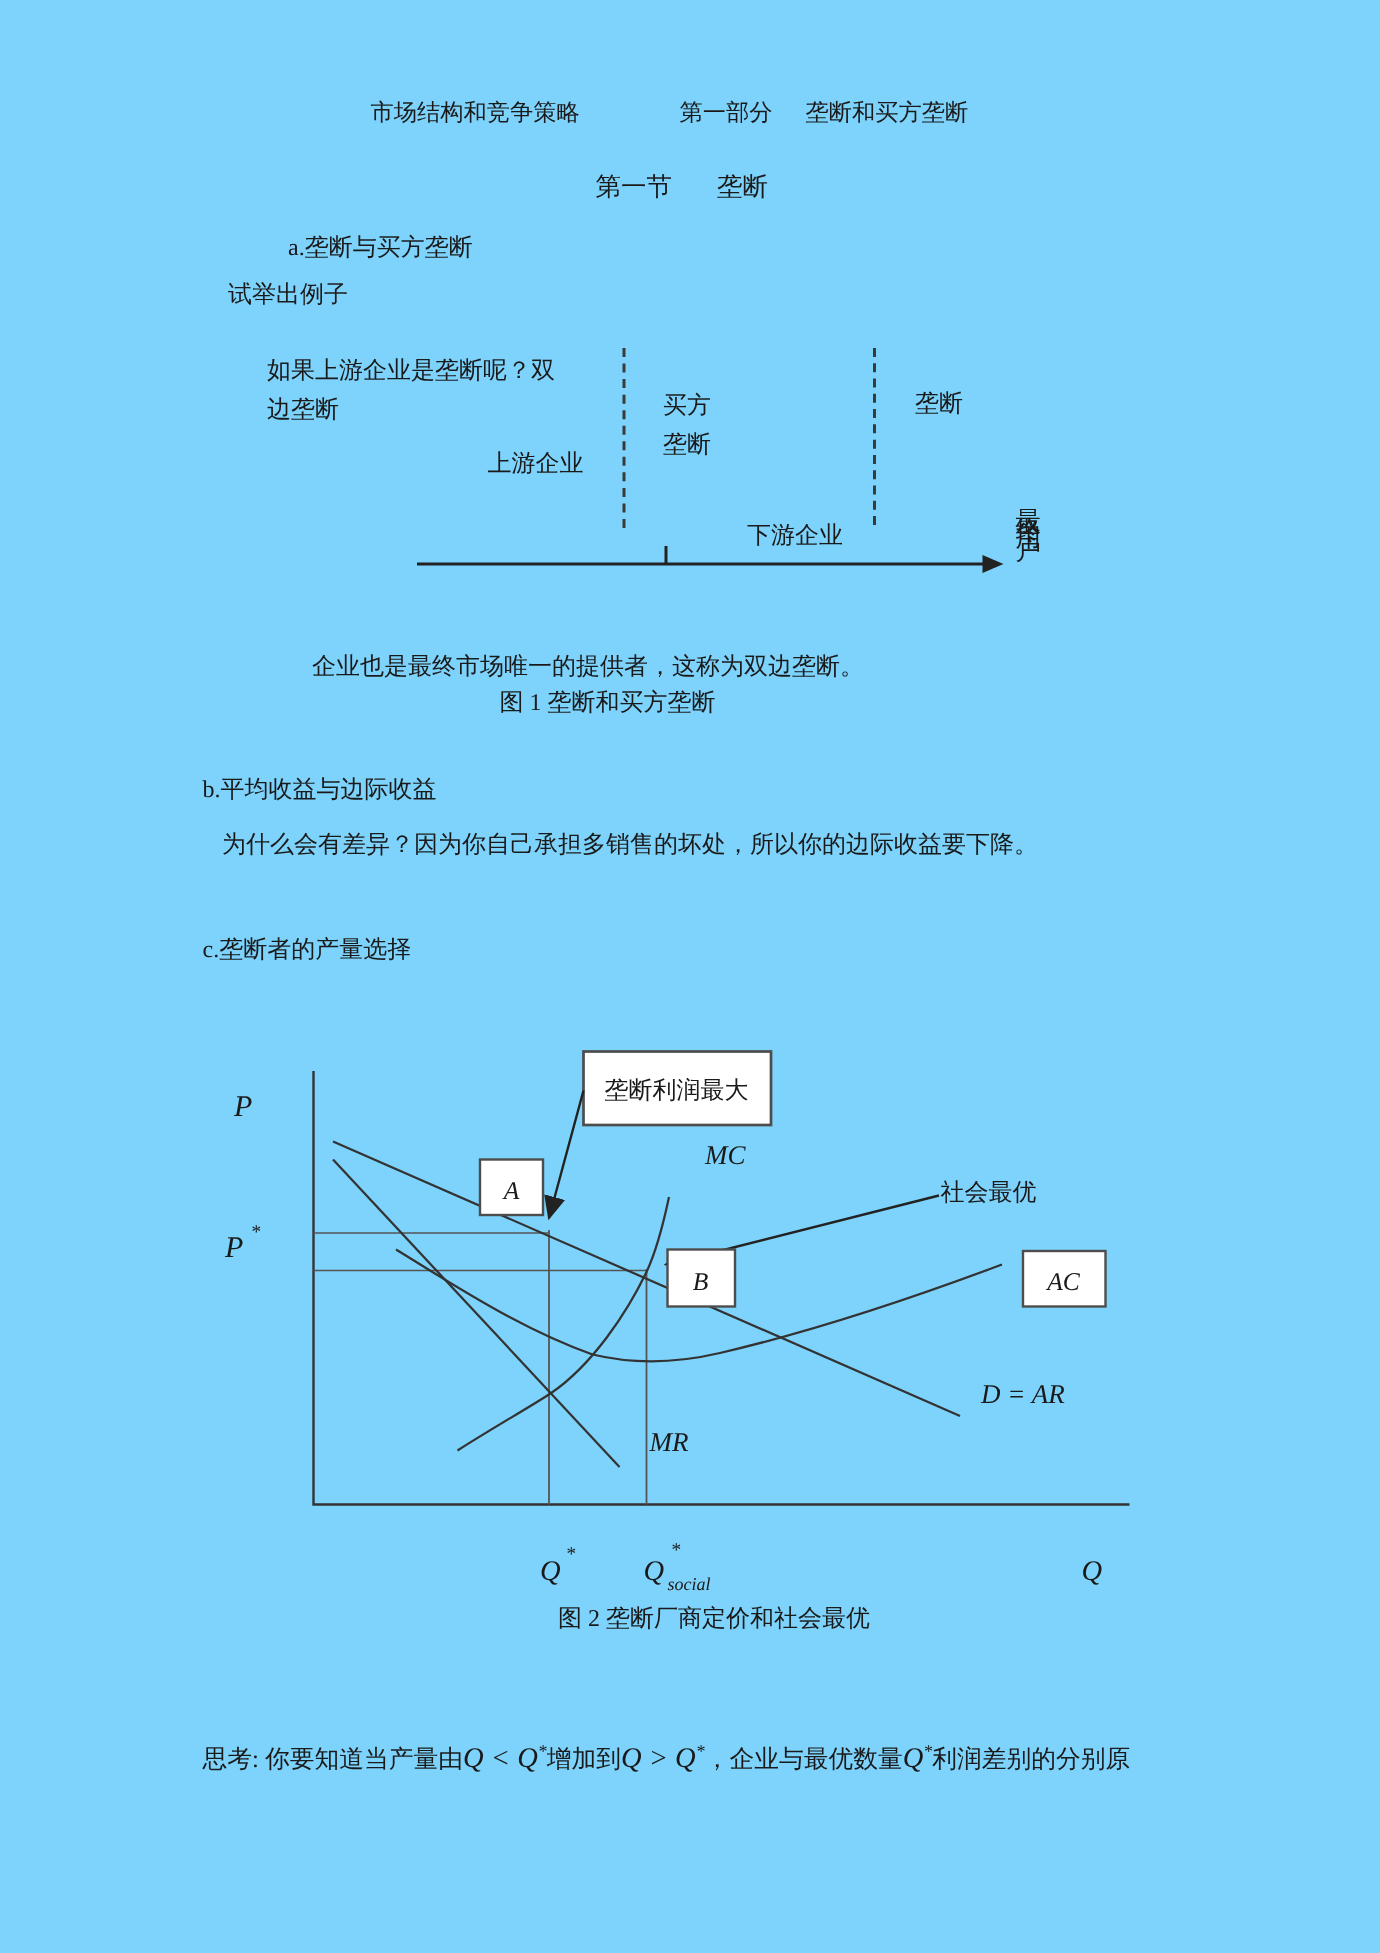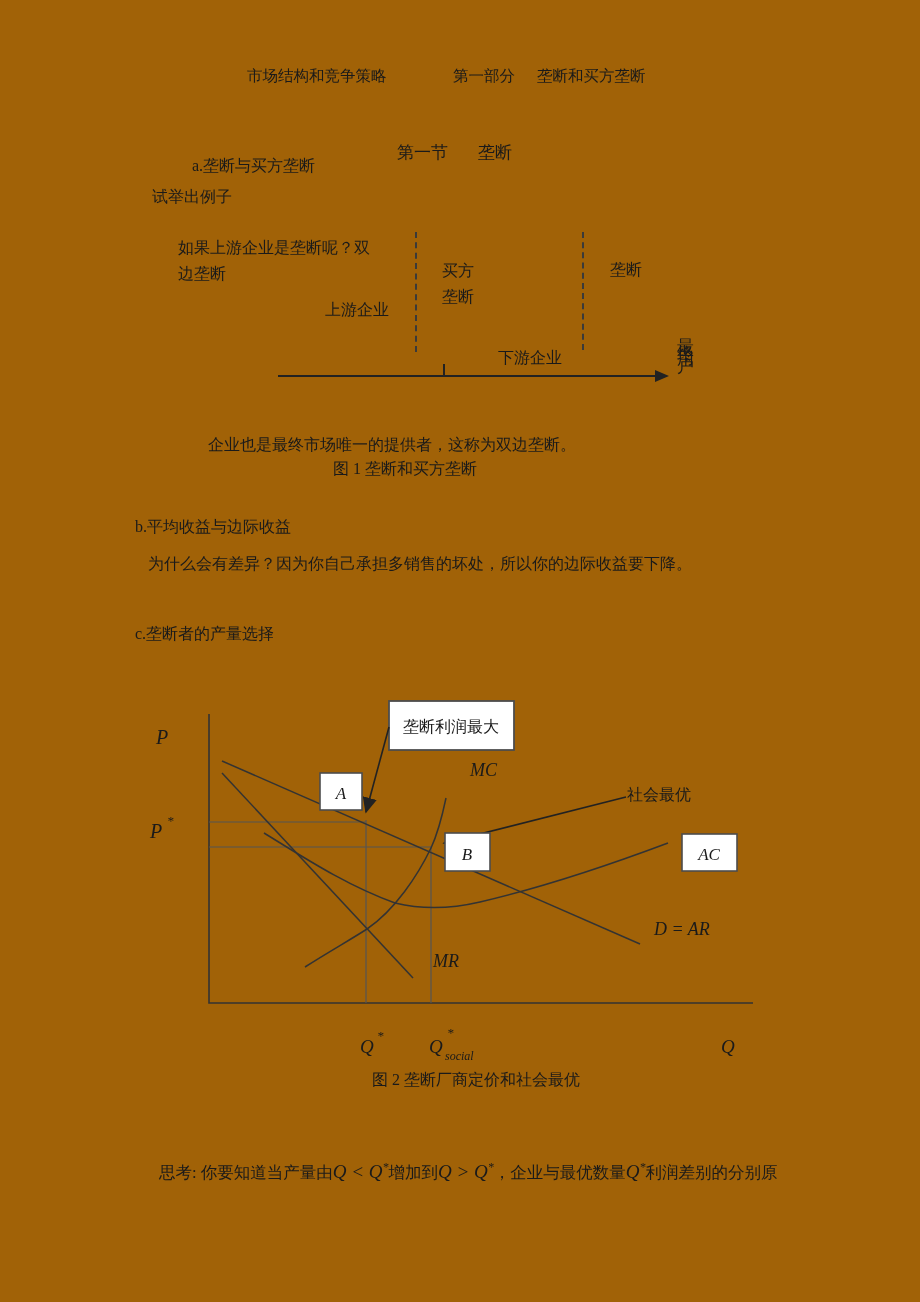--- a/index.html
+++ b/index.html
@@ -1,20 +1,20 @@
 <!DOCTYPE html>
 <html><head>
 <meta charset="utf-8">
 <style>
   html,body{margin:0;padding:0;background:#e8e8e8;}
   .page{
     position:relative;
     width:920px;height:1302px;
     margin:0 auto;
-    background:#a16207;
+    background:#7dd3fc;
     font-family:"Liberation Serif","DejaVu Serif",serif;
     color:#1a1a1a;
     overflow:hidden;
   }
   .t{position:absolute;white-space:nowrap;font-size:16px;line-height:1.3;}
   .hdr{font-size:15.5px;}
   .title{font-size:17px;}
   .gap{margin-left:22px;}
   .gap30{margin-left:30px;}
   .dashed-v{position:absolute;width:0;border-left:2px dashed #3a3a3a;}
@@ -28,34 +28,34 @@
   }
   .vertical-text{
     position:absolute;
     writing-mode:vertical-rl;
     font-size:17px;
     letter-spacing:6px;
     white-space:nowrap;
   }
   .math{font-family:"Liberation Serif","DejaVu Serif",serif;font-style:italic;font-size:19px;}
   .sup{font-size:12px;vertical-align:7px;font-style:italic;}
-  .thought{font-size:16.5px;margin-left:24px;}
+  .thought{font-size:16.5px;}
   svg text{fill:#1a1a1a;}
   .svg-cjk{font-family:"Liberation Serif","DejaVu Serif",serif;font-style:normal;}
   .svg-math{font-family:"Liberation Serif","DejaVu Serif",serif;font-style:italic;}
 </style>
 </head>
 <body>
 
 <div class="page">
 
   <div class="t hdr" style="left:247px;top:66px;">市场结构和竞争策略</div>
   <div class="t hdr" style="left:453px;top:66px;"><span>第一部分</span><span class="gap">垄断和买方垄断</span></div>
 
-  <div class="t title" style="left:397px;top:114px;margin-top:28px;"><span>第一节</span><span class="gap30">垄断</span></div>
+  <div class="t title" style="left:397px;top:114px;"><span>第一节</span><span class="gap30">垄断</span></div>
 
   <div class="t" style="left:192px;top:156px;">a.垄断与买方垄断</div>
   <div class="t" style="left:152px;top:187px;">试举出例子</div>
 
   <div class="t" style="left:178px;top:238px;">如果上游企业是垄断呢？双</div>
   <div class="t" style="left:178px;top:264px;">边垄断</div>
 
   <div class="t" style="left:325px;top:300px;">上游企业</div>
 
   <div class="dashed-v" style="left:415px;top:232px;height:120px;"></div>

